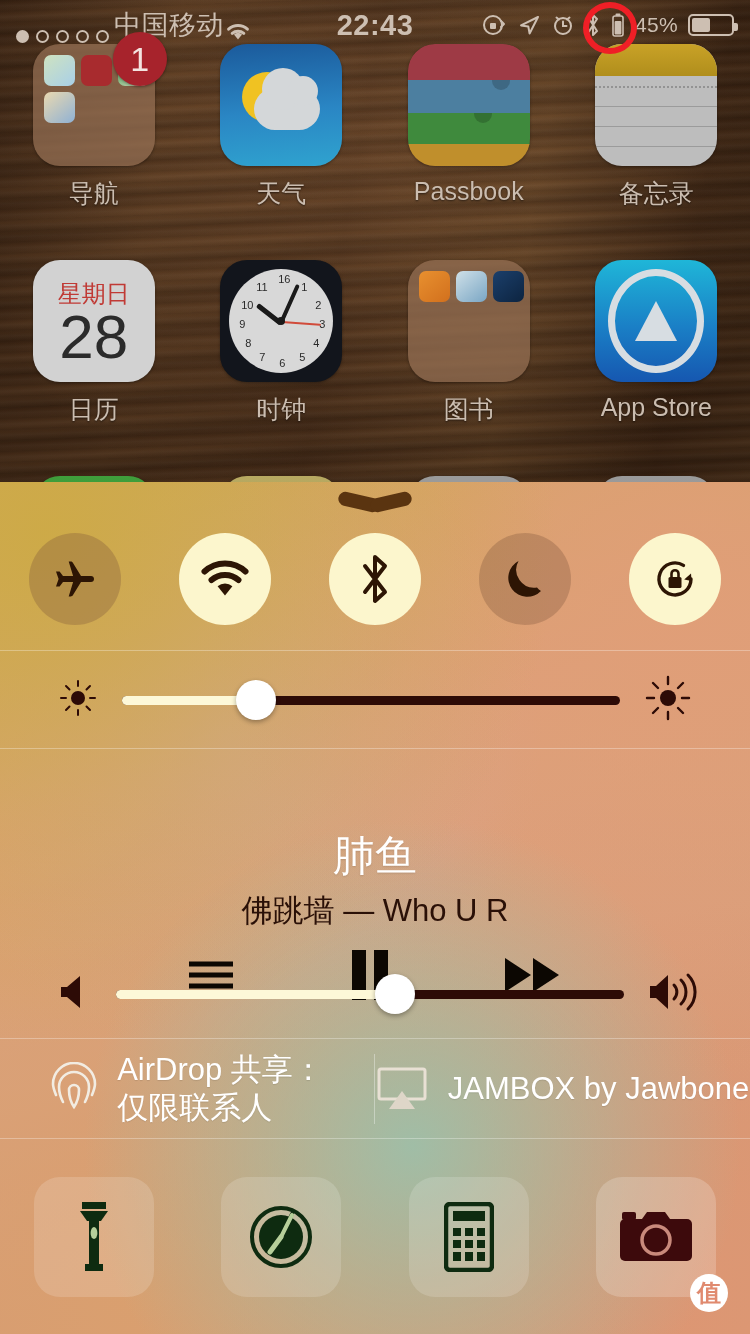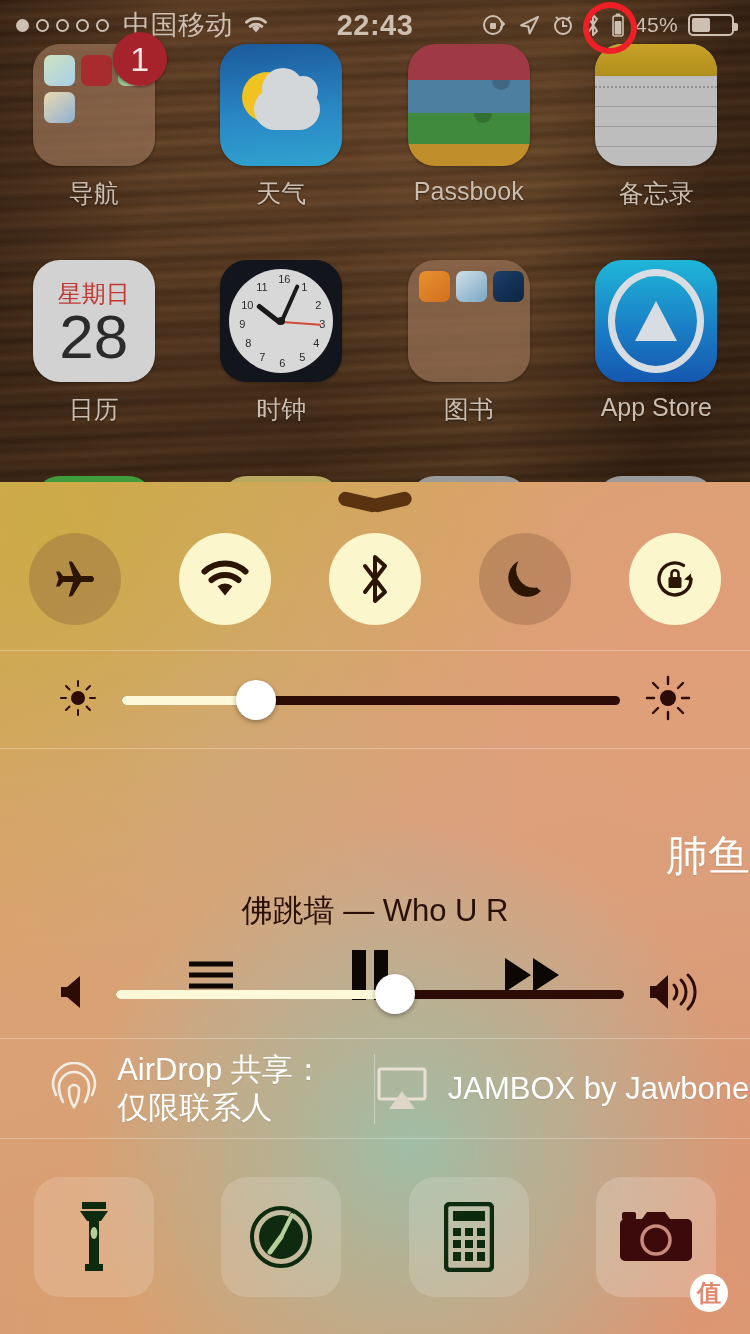--- a/index.html
+++ b/index.html
@@ -27,21 +27,21 @@
     content:""; position:absolute; inset:0;
     background:radial-gradient(ellipse at 50% 30%, rgba(255,200,140,0.10), rgba(0,0,0,0.30) 80%);
   }
 
   
   .statusbar{
     position:absolute; left:0; top:0; width:750px; height:50px;
     display:flex; align-items:center; color:#cdbfb2;
     font-size:27px; padding:0 16px;
   }
-  .sb-left{ display:flex; align-items:center; gap:9px; }
+  .sb-left{ display:flex; align-items:flex-end; }
   .dots{ display:flex; align-items:center; gap:7px; }
   .dot{ width:13px; height:13px; border-radius:50%; border:2px solid #cdbfb2; }
   .dot.f{ background:#cdbfb2; }
   .carrier{ font-size:27px; letter-spacing:0.5px; margin-left:5px; }
   .sb-center{ position:absolute; left:0; right:0; text-align:center; font-size:29px; font-weight:600; letter-spacing:0.5px; }
   .sb-right{ margin-left:auto; display:flex; align-items:center; gap:10px; position:relative; z-index:3; }
   .batt-pct{ font-size:21px; letter-spacing:0.3px; }
   .batt-shell{ width:46px; height:22px; border:2px solid #cdbfb2; border-radius:5px; position:relative; }
   .batt-shell:after{ content:""; position:absolute; right:-6px; top:7px; width:4px; height:8px; background:#cdbfb2; border-radius:0 2px 2px 0; }
   .batt-fill{ position:absolute; left:2px; top:2px; bottom:2px; width:42%; background:#cdbfb2; border-radius:2px; }
@@ -171,21 +171,21 @@
     border-radius:50%; background:#ffffff; box-shadow:0 2px 5px rgba(0,0,0,0.33);
   }
 
   
   .music{ position:absolute; left:0; top:750px; width:750px; height:288px; }
   .prog-row{ position:absolute; left:0; top:28px; width:750px; display:flex; align-items:center; padding:0 56px; }
   .t-label{ font-size:30px; color:#301008; letter-spacing:0.3px; }
   .prog{ position:relative; flex:1; height:8px; margin:0 18px; }
   .p-track{ position:absolute; left:0; right:0; top:50%; height:7px; margin-top:-3.5px; background:#2e0c07; border-radius:4px; }
   .p-knob{ position:absolute; top:50%; width:4px; height:14px; margin-top:-7px; background:#ffffff; border-radius:2px; }
-  .track-title{ position:absolute; left:0; top:78px; width:750px; text-align:right; font-size:42px; color:#ffffff; text-shadow:0 1px 2px rgba(0,0,0,0.12); }
+  .track-title{ position:absolute; left:0; top:78px; width:750px; text-align:center; font-size:42px; color:#ffffff; text-shadow:0 1px 2px rgba(0,0,0,0.12); }
   .track-sub{ position:absolute; left:0; top:140px; width:750px; text-align:center; font-size:31px; color:#2a1007; }
   .controls{ position:absolute; left:0; top:186px; width:750px; height:78px; display:flex; align-items:center; justify-content:center; gap:106px; }
   .ctl{ display:flex; align-items:center; justify-content:center; color:#0c0702; }
   .vol{ position:absolute; left:0; top:950px; width:750px; height:88px; display:flex; align-items:center; }
 
   
   .share{ position:absolute; left:0; top:1040px; width:750px; height:98px; display:flex; }
   .share-col{ flex:1; display:flex; align-items:center; justify-content:center; gap:20px; }
   .share-sep{ position:absolute; left:374px; top:14px; width:1px; height:70px; background:rgba(255,255,255,0.35); }
   .share-txt{ font-size:31px; color:#ffffff; line-height:1.22; text-shadow:0 1px 1px rgba(0,0,0,0.10); }

